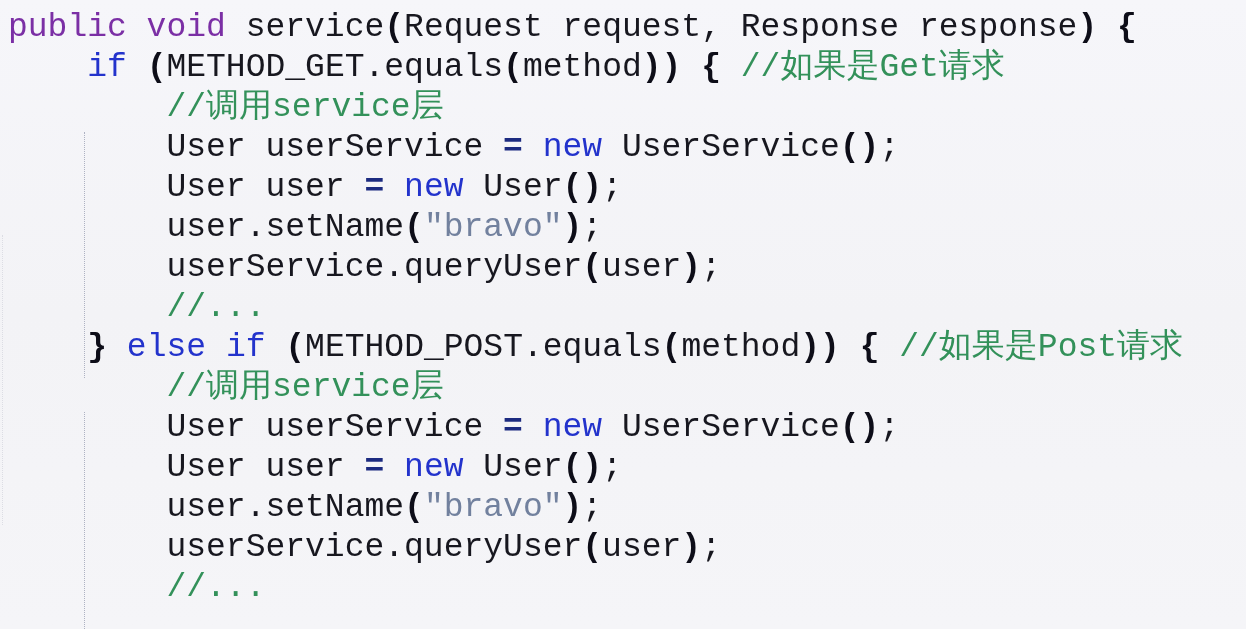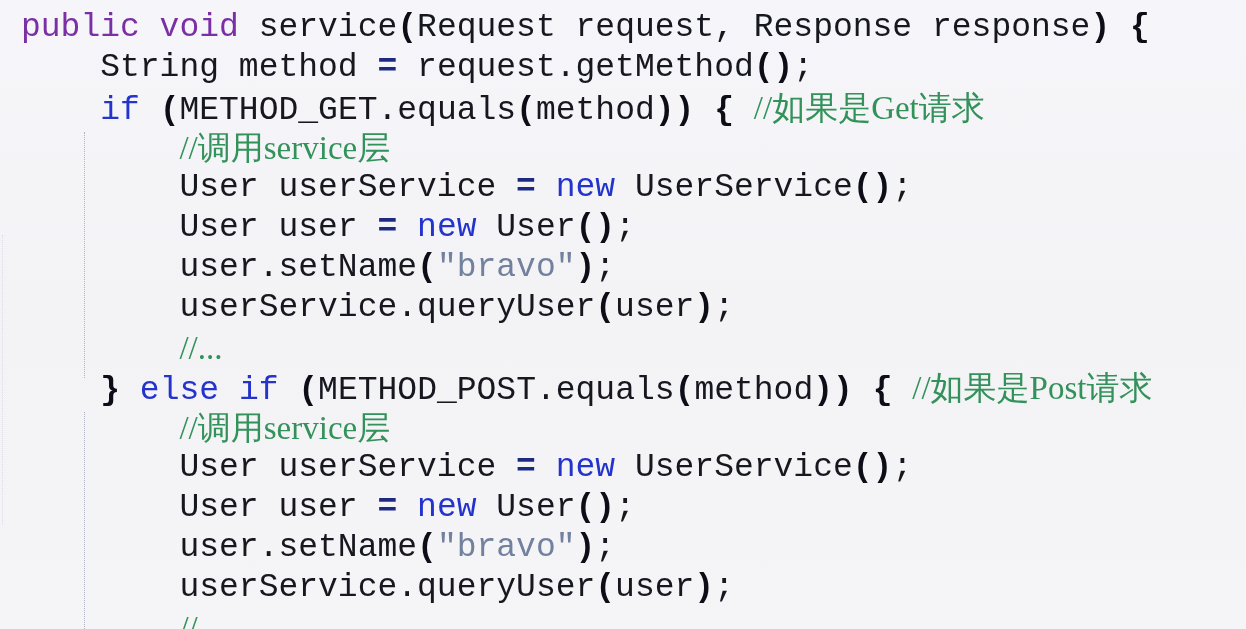--- a/index.html
+++ b/index.html
@@ -17,48 +17,46 @@
   .code {
     position: absolute;
     top: 8px; left: 8px; right: 0;
   }
   .line {
     white-space: pre;
     font-size: 33px;
     line-height: 40px;
     height: 40px;
     color: var(--plain);
-    margin-left: 13px;
   }
   .tok.plain { color: var(--plain); }
   .tok.kw1   { color: var(--kw1); }
   .tok.kw2   { color: var(--kw2); font-weight: normal; }
   .tok.op    { color: var(--op);  font-weight: bold; }
   .tok.brk   { color: var(--brk); font-weight: bold; }
   .tok.str   { color: var(--str); }
-  .tok.com   { color: var(--com); font-family: Liberation Serif, serif; }
+  .tok.com   { color: var(--com); }
   .indent-guide {
     position: absolute;
     width: 0;
     border-left: 1px dotted #aeb2c2;
   }
   .indent-guide.g1 { left: 84px; top: 132px; height: 246px; }
   .indent-guide.g2 { left: 84px; top: 412px; height: 217px; }
   .indent-guide.g0 { left: 2px;  top: 235px; height: 290px; border-left-color: #dcdde4; }
 </style>
 </head>
 <body>
 
 <div class="editor">
   <div class="indent-guide g0"></div>
   <div class="indent-guide g1"></div>
   <div class="indent-guide g2"></div>
   <div class="code" id="code">
       <div class="line"><span class="tok kw1">public void</span><span class="tok plain"> service</span><span class="tok brk">(</span><span class="tok plain">Request request, Response response</span><span class="tok brk">)</span><span class="tok plain"> </span><span class="tok brk">{</span></div>
-      <div class="line"><span class="tok plain">    String method </span><span class="tok op">=</span><span class="tok plain"> request.getMethod</span><span class="tok brk">()</span><span class="tok plain">;</span></div>
       <div class="line"><span class="tok plain">    </span><span class="tok kw2">if</span><span class="tok plain"> </span><span class="tok brk">(</span><span class="tok plain">METHOD_GET.equals</span><span class="tok brk">(</span><span class="tok plain">method</span><span class="tok brk">))</span><span class="tok plain"> </span><span class="tok brk">{</span><span class="tok plain"> </span><span class="tok com">//如果是Get请求</span></div>
       <div class="line"><span class="tok plain">        </span><span class="tok com">//调用service层</span></div>
       <div class="line"><span class="tok plain">        User userService </span><span class="tok op">=</span><span class="tok plain"> </span><span class="tok kw2">new</span><span class="tok plain"> UserService</span><span class="tok brk">()</span><span class="tok plain">;</span></div>
       <div class="line"><span class="tok plain">        User user </span><span class="tok op">=</span><span class="tok plain"> </span><span class="tok kw2">new</span><span class="tok plain"> User</span><span class="tok brk">()</span><span class="tok plain">;</span></div>
       <div class="line"><span class="tok plain">        user.setName</span><span class="tok brk">(</span><span class="tok str">"bravo"</span><span class="tok brk">)</span><span class="tok plain">;</span></div>
       <div class="line"><span class="tok plain">        userService.queryUser</span><span class="tok brk">(</span><span class="tok plain">user</span><span class="tok brk">)</span><span class="tok plain">;</span></div>
       <div class="line"><span class="tok plain">        </span><span class="tok com">//...</span></div>
       <div class="line"><span class="tok plain">    </span><span class="tok brk">}</span><span class="tok plain"> </span><span class="tok kw2">else</span><span class="tok plain"> </span><span class="tok kw2">if</span><span class="tok plain"> </span><span class="tok brk">(</span><span class="tok plain">METHOD_POST.equals</span><span class="tok brk">(</span><span class="tok plain">method</span><span class="tok brk">))</span><span class="tok plain"> </span><span class="tok brk">{</span><span class="tok plain"> </span><span class="tok com">//如果是Post请求</span></div>
       <div class="line"><span class="tok plain">        </span><span class="tok com">//调用service层</span></div>
       <div class="line"><span class="tok plain">        User userService </span><span class="tok op">=</span><span class="tok plain"> </span><span class="tok kw2">new</span><span class="tok plain"> UserService</span><span class="tok brk">()</span><span class="tok plain">;</span></div>

